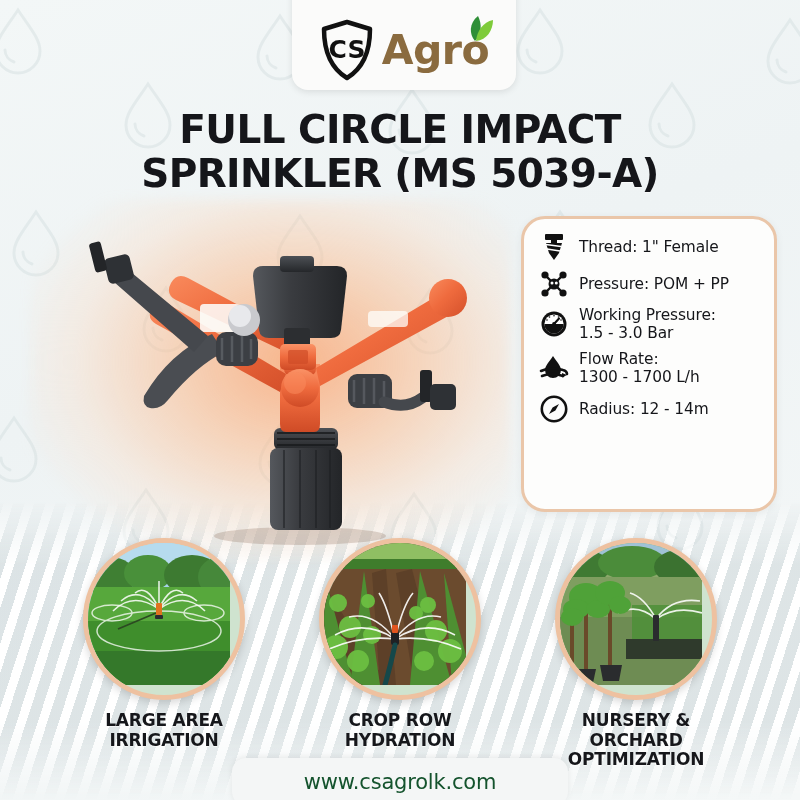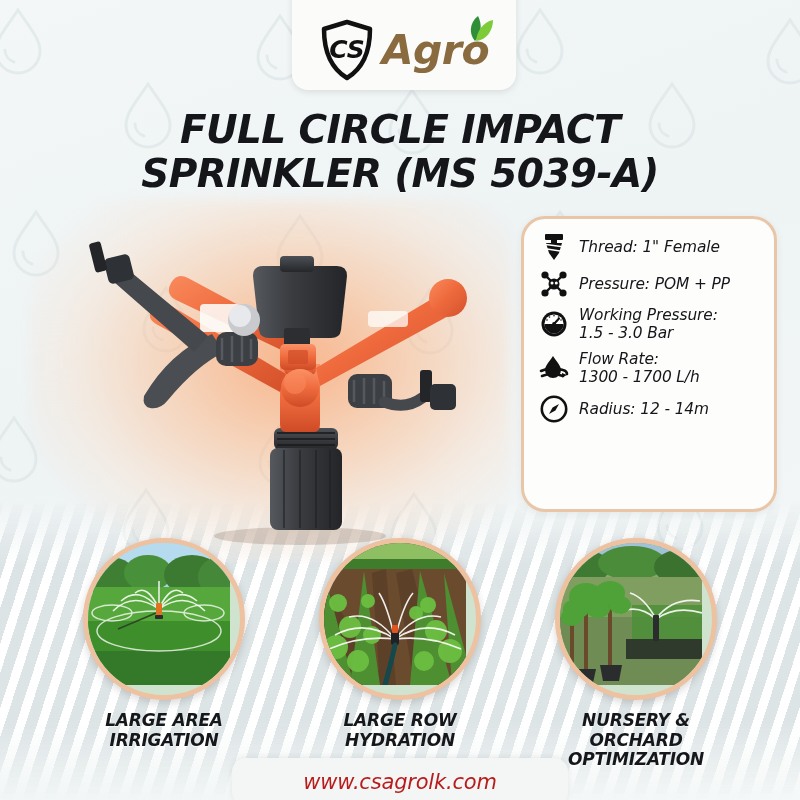--- a/index.html
+++ b/index.html
@@ -10,21 +10,20 @@
   body {
     font-family: "Liberation Sans", sans-serif;
   }
 
   #poster {
     position: relative;
     width: 800px;
     height: 800px;
     overflow: hidden;
     background: #f2f6f6;
-    font-style: italic;
   }
 
   
   .bg-base {
     position: absolute;
     inset: 0;
     background: linear-gradient(160deg, #f3f7f7 0%, #eef3f4 40%, #f5f8f8 100%);
   }
   .bg-droplets {
     position: absolute;
@@ -227,21 +226,21 @@
     width: 336px;
     height: 48px;
     background: #f4f6f6;
     border-radius: 14px;
     box-shadow: 0 -1px 6px rgba(0,0,0,0.08);
     display: flex;
     align-items: center;
     justify-content: center;
   }
   .footer-url {
-    color: #b91c1c;
+    color: #14532d;
     font-size: 21px;
     font-weight: 500;
     letter-spacing: -0.2px;
     font-family: "DejaVu Sans", sans-serif;
   }
 </style>
 </head>
 <body>
 
 <div id="poster">
@@ -539,21 +538,21 @@
               <path d="M71 96 q30 -20 60 -4"></path>
             <path d="M71 96 q-34 -4 -66 10"></path>
               <path d="M71 96 q34 -4 66 10"></path>
           </g>
           <rect x="67" y="88" width="8" height="14" rx="2" fill="#1f2124"></rect>
           <rect x="68" y="82" width="6" height="8" rx="1" fill="#e2551f"></rect>
           <path d="M71 102 q-4 18 -10 40" stroke="#15484a" stroke-width="5" fill="none" stroke-linecap="round"></path>
         </svg>
       </div>
       <div class="feature-label">
-        <span>LARGE ROW</span>
+        <span>CROP ROW</span>
         <span class="l2">HYDRATION</span>
       </div>
     </div>
 
     <div class="feature">
       <div class="feature-circle">
         <svg width="142" height="142" viewBox="0 0 142 142" aria-hidden="true">
           <rect width="142" height="142" fill="#8aa86a"></rect>
           <rect width="142" height="26" fill="#9fc2d6"></rect>
           <ellipse cx="20" cy="24" rx="30" ry="18" fill="#3f7a33"></ellipse>

